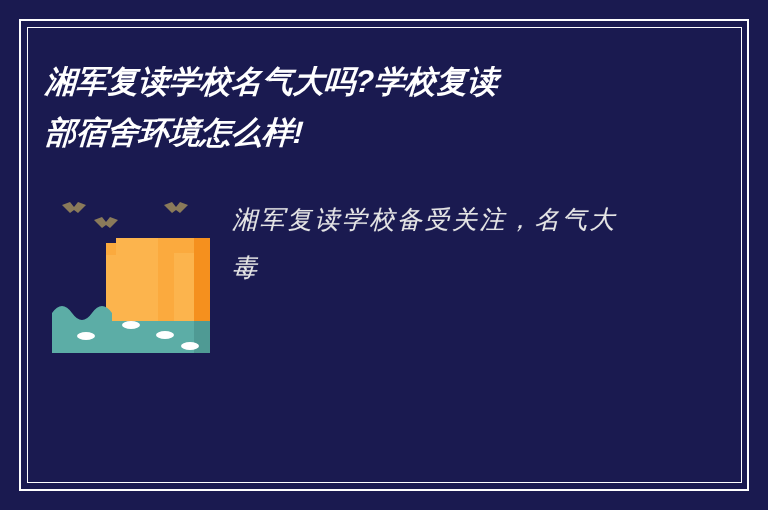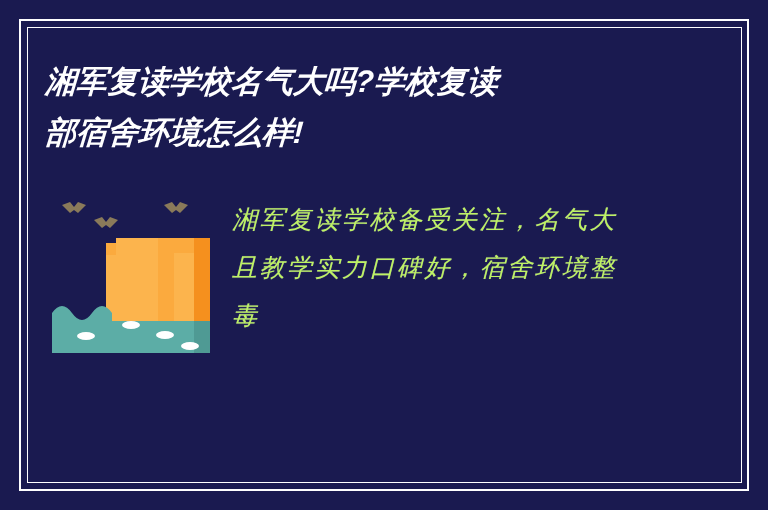--- a/index.html
+++ b/index.html
@@ -68,21 +68,21 @@
   .illustration svg { display: block; }
 
   
   .body-block {
     position: absolute;
     left: 232px;
     top: 196px;
     width: 420px;
   }
   .body-line {
-    color: #bef264;
+    color: #e5e5e5;
     font-family: "DejaVu Serif", serif;
     font-size: 25px;
     font-style: italic;
     letter-spacing: 2.5px;
     line-height: 48px;
     white-space: nowrap;
     text-shadow: 0 0 1px rgba(255,255,255,0.35);
   }
 </style>
 </head>
@@ -131,17 +131,16 @@
         <ellipse cx="79" cy="132" rx="9" ry="4"></ellipse>
         <ellipse cx="34" cy="143" rx="9" ry="4"></ellipse>
         <ellipse cx="113" cy="142" rx="9" ry="4"></ellipse>
         <ellipse cx="138" cy="153" rx="9" ry="4"></ellipse>
       </g>
     </svg>
   </div>
 
   <div class="body-block">
     <div class="body-line">湘军复读学校备受关注，名气大</div>
-    <div class="body-line">且教学实力口碑好，宿舍环境整</div>
     <div class="body-line">毒</div>
   </div>
 
 </div>
 
 </body></html>

